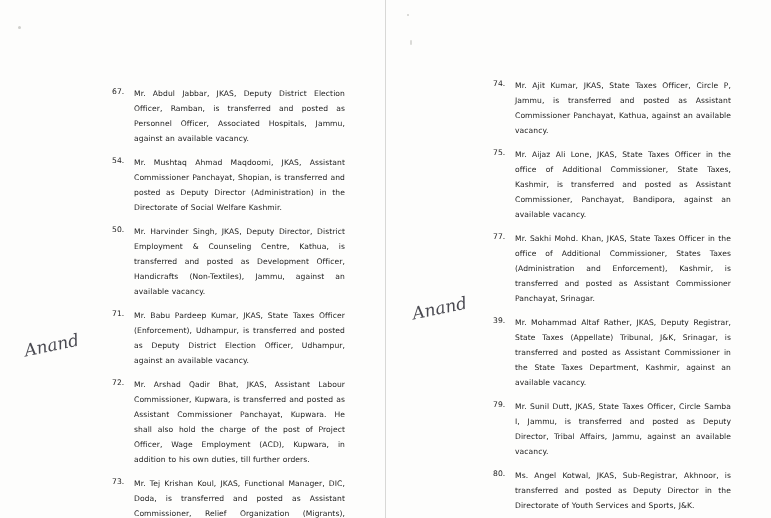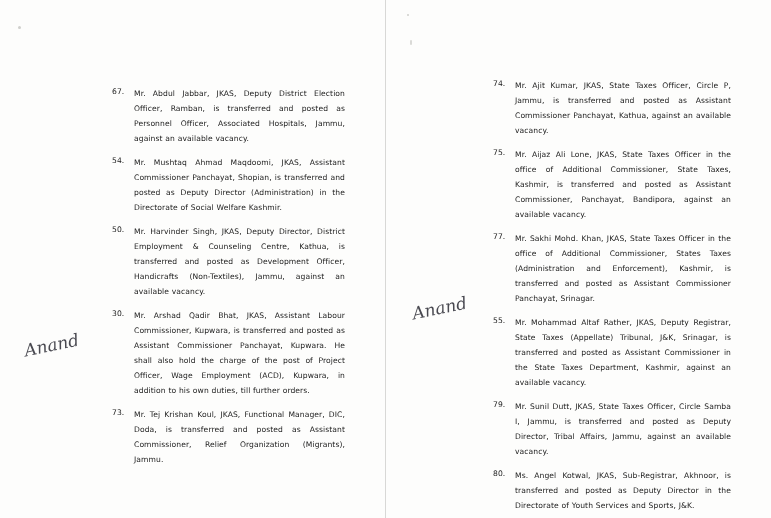--- a/index.html
+++ b/index.html
@@ -100,21 +100,25 @@
     </div>
     <div class="entry">
       <div class="entry-num">54.</div>
       <div class="entry-text">Mr. Mushtaq Ahmad Maqdoomi, JKAS, Assistant Commissioner Panchayat, Shopian, is transferred and posted as Deputy Director (Administration) in the Directorate of Social Welfare Kashmir.</div>
     </div>
     <div class="entry">
       <div class="entry-num">50.</div>
       <div class="entry-text">Mr. Harvinder Singh, JKAS, Deputy Director, District Employment &amp; Counseling Centre, Kathua, is transferred and posted as Development Officer, Handicrafts (Non-Textiles), Jammu, against an available vacancy.</div>
     </div>
     <div class="entry">
-      <div class="entry-num">30.</div>
+      <div class="entry-num">71.</div>
+      <div class="entry-text">Mr. Babu Pardeep Kumar, JKAS, State Taxes Officer (Enforcement), Udhampur, is transferred and posted as Deputy District Election Officer, Udhampur, against an available vacancy.</div>
+    </div>
+    <div class="entry">
+      <div class="entry-num">72.</div>
       <div class="entry-text">Mr. Arshad Qadir Bhat, JKAS, Assistant Labour Commissioner, Kupwara, is transferred and posted as Assistant Commissioner Panchayat, Kupwara. He shall also hold the charge of the post of Project Officer, Wage Employment (ACD), Kupwara, in addition to his own duties, till further orders.</div>
     </div>
     <div class="entry">
       <div class="entry-num">73.</div>
       <div class="entry-text">Mr. Tej Krishan Koul, JKAS, Functional Manager, DIC, Doda, is transferred and posted as Assistant Commissioner, Relief Organization (Migrants), Jammu.</div>
     </div>
 
   </div>
 
   <div class="column col-right">
@@ -125,21 +129,21 @@
     </div>
     <div class="entry">
       <div class="entry-num">75.</div>
       <div class="entry-text">Mr. Aijaz Ali Lone, JKAS, State Taxes Officer in the office of Additional Commissioner, State Taxes, Kashmir, is transferred and posted as Assistant Commissioner, Panchayat, Bandipora, against an available vacancy.</div>
     </div>
     <div class="entry">
       <div class="entry-num">77.</div>
       <div class="entry-text">Mr. Sakhi Mohd. Khan, JKAS, State Taxes Officer in the office of Additional Commissioner, States Taxes (Administration and Enforcement), Kashmir, is transferred and posted as Assistant Commissioner Panchayat, Srinagar.</div>
     </div>
     <div class="entry">
-      <div class="entry-num">55.</div>
+      <div class="entry-num">39.</div>
       <div class="entry-text">Mr. Mohammad Altaf Rather, JKAS, Deputy Registrar, State Taxes (Appellate) Tribunal, J&amp;K, Srinagar, is transferred and posted as Assistant Commissioner in the State Taxes Department, Kashmir, against an available vacancy.</div>
     </div>
     <div class="entry">
       <div class="entry-num">79.</div>
       <div class="entry-text">Mr. Sunil Dutt, JKAS, State Taxes Officer, Circle Samba I, Jammu, is transferred and posted as Deputy Director, Tribal Affairs, Jammu, against an available vacancy.</div>
     </div>
     <div class="entry">
       <div class="entry-num">80.</div>
       <div class="entry-text">Ms. Angel Kotwal, JKAS, Sub-Registrar, Akhnoor, is transferred and posted as Deputy Director in the Directorate of Youth Services and Sports, J&amp;K.</div>
     </div>

